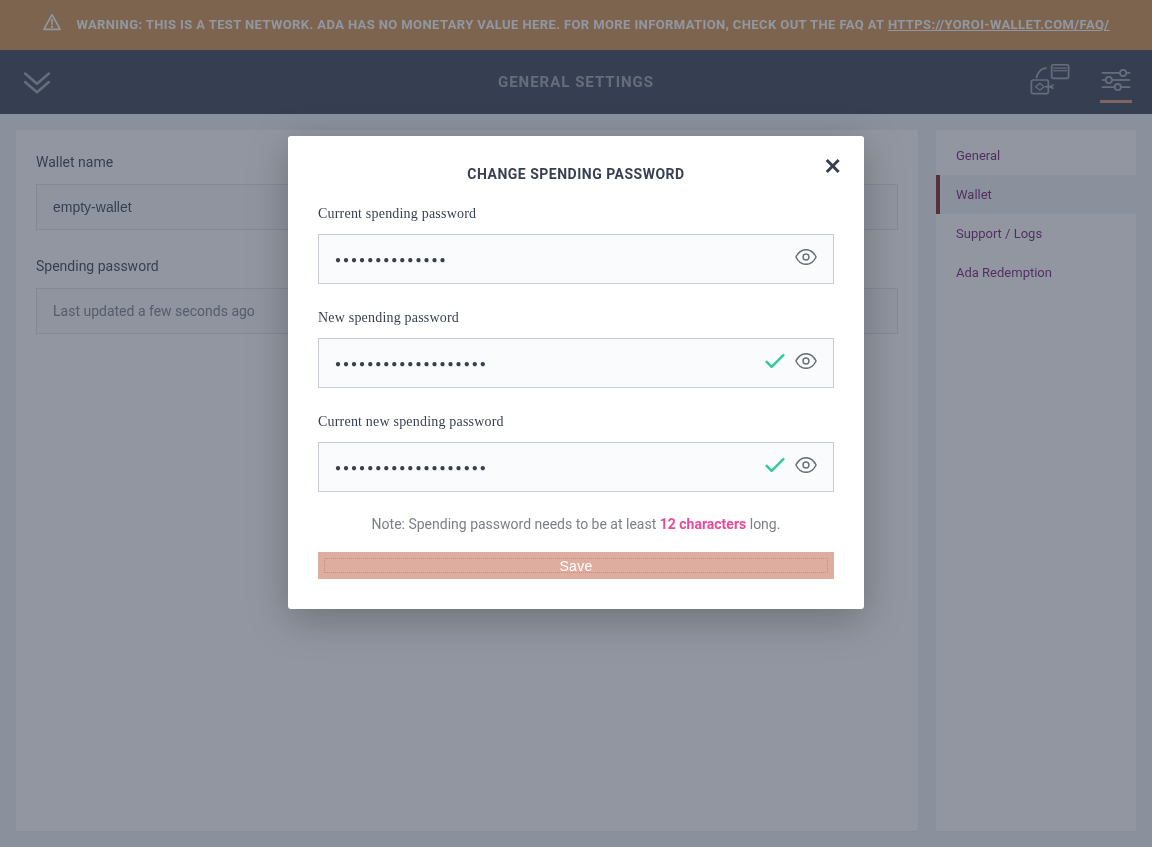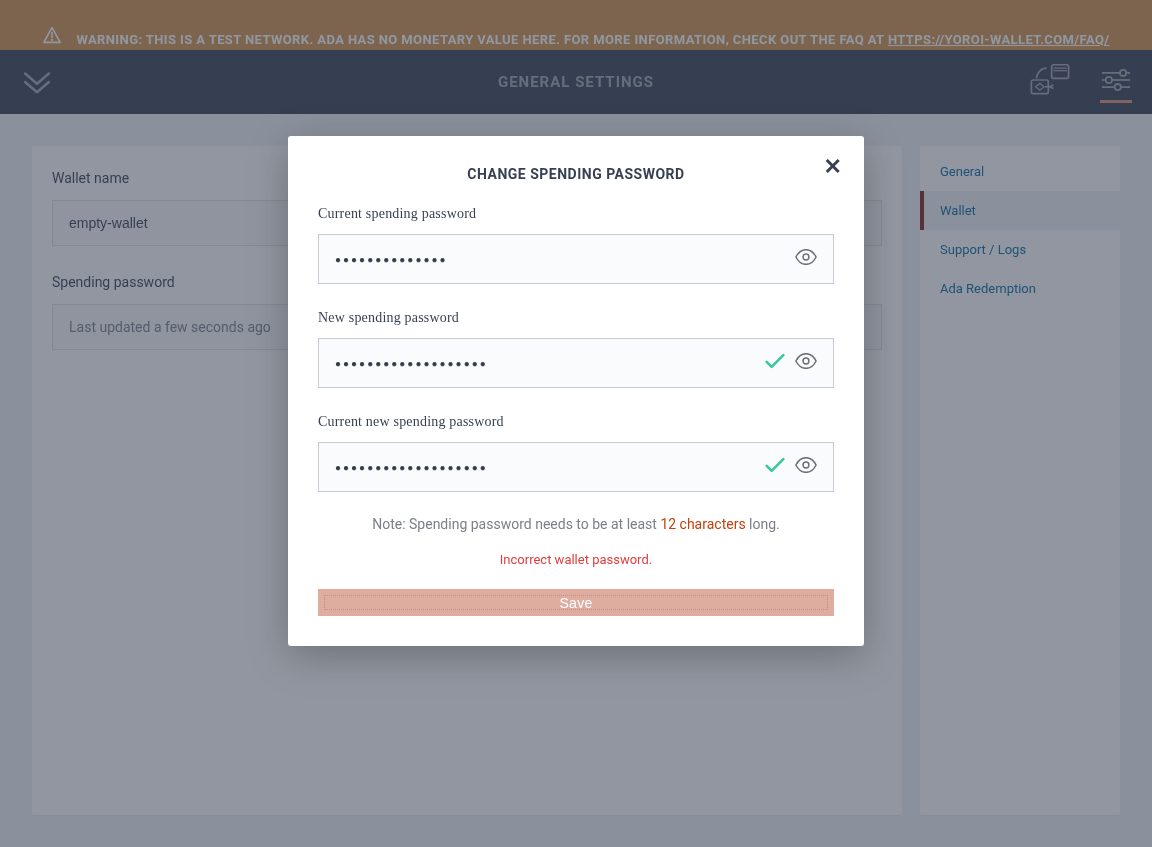--- a/index.html
+++ b/index.html
@@ -7,21 +7,21 @@
 
   
   .warning-banner {
     height: 50px;
     background: #d0914b;
     color: #fff;
     font-size: 13px;
     font-weight: 700;
     letter-spacing: 0.4px;
     display: flex;
-    align-items: flex-end;
+    align-items: center;
     justify-content: center;
     text-transform: uppercase;
     padding: 0 18px;
     text-align: center;
     line-height: 1.55;
   }
   .warning-banner .warn-icon {
     margin-right: 14px;
     flex-shrink: 0;
   }
@@ -54,42 +54,42 @@
     display: flex;
     align-items: center;
     gap: 28px;
   }
   .topbar .icon-btn { cursor: pointer; }
   .topbar .icon-btn.active { border-bottom: 3px solid #d99176; padding-bottom: 3px; margin-bottom: -6px; }
 
   
   .content {
     display: flex;
-    padding: 32px;
+    padding: 16px;
     gap: 18px;
     height: calc(847px - 50px - 64px);
   }
   .main-panel {
     flex: 1;
     background: #fff;
     border-radius: 2px;
     padding: 24px 20px;
     box-shadow: 0 1px 2px rgba(0,0,0,0.04);
   }
   .side-panel {
     width: 200px;
     background: #fff;
     border-radius: 2px;
     box-shadow: 0 1px 2px rgba(0,0,0,0.04);
     padding: 6px 0;
   }
   .side-panel .nav-item {
     padding: 12px 20px;
     font-size: 13px;
-    color: #0369a1;
+    color: #701a75;
     cursor: pointer;
   }
   .side-panel .nav-item.active {
     font-weight: 400;
     background: #f0f3f5;
     border-left: 4px solid #7f1d1d;
     padding-left: 16px;
   }
 
   .field-label {
@@ -183,21 +183,21 @@
     flex-shrink: 0;
     cursor: pointer;
   }
   .note {
     font-size: 14px;
     color: #7a7f8a;
     text-align: center;
     margin-top: -2px;
     margin-bottom: 20px;
   }
-  .note b { color: #c2410c; font-weight: 400;}
+  .note b { color: #ec4899; font-weight: 700;}
   .error {
     font-size: 13px;
     color: #e03d3d;
     text-align: center;
     margin-bottom: 22px;
   }
   .save-btn {
     width: 100%;
     height: 27px;
     background: #deada0;
@@ -327,17 +327,16 @@
             <path d="M1 8 C4 2 9 0 12 0 C15 0 20 2 23 8 C20 14 15 16 12 16 C9 16 4 14 1 8 Z" stroke="#6a6f7a" stroke-width="1.6" fill="none"></path>
             <circle cx="12" cy="8" r="3.2" stroke="#6a6f7a" stroke-width="1.6" fill="none"></circle>
           </svg>
       </span>
     </div>
 
     <div class="note">
       <span>Note: Spending password needs to be at least </span><b>12 characters</b><span> long.</span>
     </div>
 
-    <div class="error">Incorrect wallet password.</div>
 
     <button class="save-btn">Save</button>
   </div>
 </div>
 
 </body></html>

